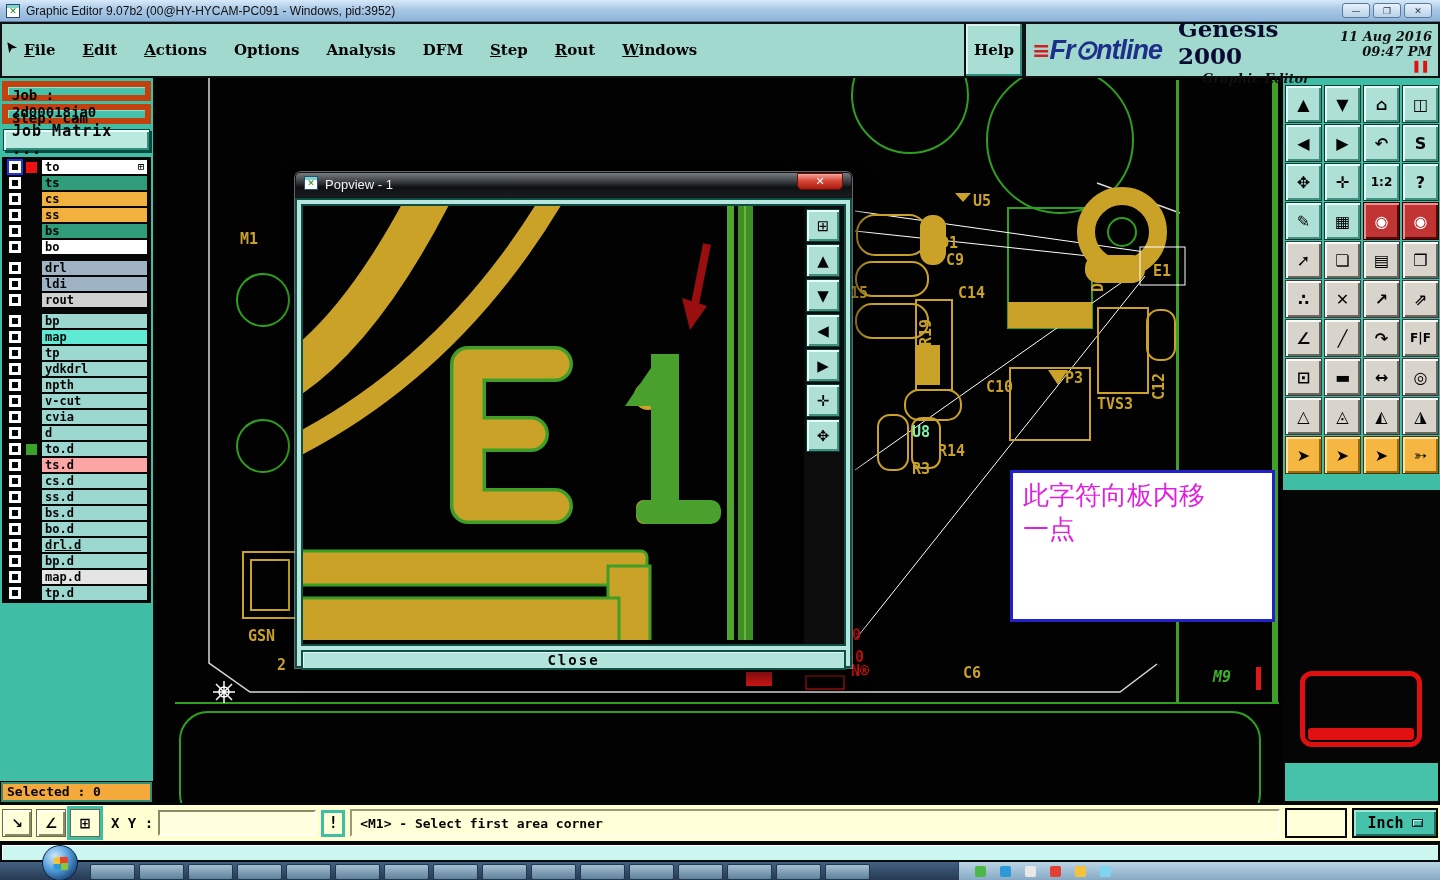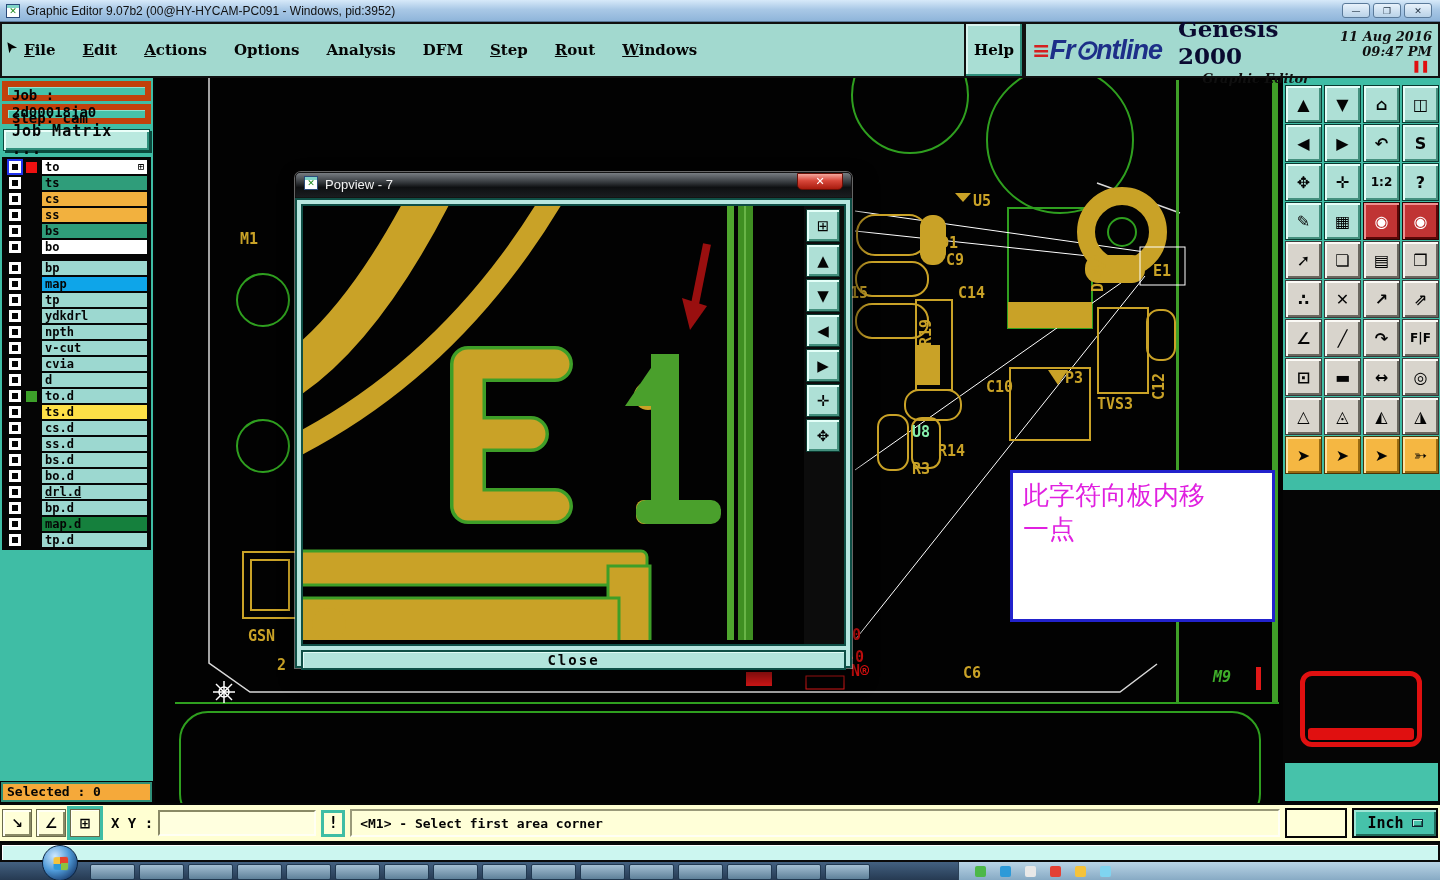--- a/index.html
+++ b/index.html
@@ -236,26 +236,43 @@
         <div class="layer-row">
           <span class="chk"></span>
           <span class="swatch" style="border: none; background: transparent;"></span>
           <div class="lname" style="background: rgb(255, 255, 255);">bo</div>
         </div>
       </div>
       <div class="layer-group">
         <div class="layer-row">
           <span class="chk"></span>
           <span class="swatch" style="border: none; background: transparent;"></span>
+          <div class="lname" style="background: rgb(159, 179, 196);">drl</div>
+        </div>
+        <div class="layer-row">
+          <span class="chk"></span>
+          <span class="swatch" style="border: none; background: transparent;"></span>
+          <div class="lname" style="background: rgb(159, 179, 196);">ldi</div>
+        </div>
+        <div class="layer-row">
+          <span class="chk"></span>
+          <span class="swatch" style="border: none; background: transparent;"></span>
+          <div class="lname" style="background: rgb(208, 208, 208);">rout</div>
+        </div>
+      </div>
+      <div class="layer-group">
+        <div class="layer-row">
+          <span class="chk"></span>
+          <span class="swatch" style="border: none; background: transparent;"></span>
           <div class="lname" style="background: rgb(156, 216, 208);">bp</div>
         </div>
         <div class="layer-row">
           <span class="chk"></span>
           <span class="swatch" style="border: none; background: transparent;"></span>
-          <div class="lname" style="background: #0ea5e9;">map</div>
+          <div class="lname" style="background: #5eead4;">map</div>
         </div>
         <div class="layer-row">
           <span class="chk"></span>
           <span class="swatch" style="border: none; background: transparent;"></span>
           <div class="lname" style="background: rgb(156, 216, 208);">tp</div>
         </div>
         <div class="layer-row">
           <span class="chk"></span>
           <span class="swatch" style="border: none; background: transparent;"></span>
           <div class="lname" style="background: rgb(156, 216, 208);">ydkdrl</div>
@@ -281,21 +298,21 @@
           <div class="lname" style="background: rgb(156, 216, 208);">d</div>
         </div>
         <div class="layer-row">
           <span class="chk"></span>
           <span class="swatch" style="background: rgb(61, 160, 42);"></span>
           <div class="lname" style="background: rgb(156, 216, 208);">to.d</div>
         </div>
         <div class="layer-row">
           <span class="chk"></span>
           <span class="swatch" style="border: none; background: transparent;"></span>
-          <div class="lname" style="background: #fde047;">ts.d</div>
+          <div class="lname" style="background: #fca5a5;">ts.d</div>
         </div>
         <div class="layer-row">
           <span class="chk"></span>
           <span class="swatch" style="border: none; background: transparent;"></span>
           <div class="lname" style="background: rgb(156, 216, 208);">cs.d</div>
         </div>
         <div class="layer-row">
           <span class="chk"></span>
           <span class="swatch" style="border: none; background: transparent;"></span>
           <div class="lname" style="background: rgb(156, 216, 208);">ss.d</div>
@@ -316,21 +333,21 @@
           <div class="lname" style="background: rgb(156, 216, 208); text-decoration: underline;">drl.d</div>
         </div>
         <div class="layer-row">
           <span class="chk"></span>
           <span class="swatch" style="border: none; background: transparent;"></span>
           <div class="lname" style="background: rgb(156, 216, 208);">bp.d</div>
         </div>
         <div class="layer-row">
           <span class="chk"></span>
           <span class="swatch" style="border: none; background: transparent;"></span>
-          <div class="lname" style="background: #15803d;">map.d</div>
+          <div class="lname" style="background: #e5e5e5;">map.d</div>
         </div>
         <div class="layer-row">
           <span class="chk"></span>
           <span class="swatch" style="border: none; background: transparent;"></span>
           <div class="lname" style="background: rgb(156, 216, 208);">tp.d</div>
         </div>
       </div>
     </div>
   <div class="sel-strip">
     <div class="sel-badge">Selected : 0</div>
@@ -428,21 +445,21 @@
     </div>
   <div class="annotation" style="left:855px;top:392px;width:265px;height:152px">
     <div>此字符向板内移</div>
     <div>一点</div>
   </div>
 </div>
 
 <div class="popview">
   <div class="pv-titlebar">
     <span class="appicon">✕</span>
-    <span class="pv-title">Popview - 7</span>
+    <span class="pv-title">Popview - 1</span>
     <div class="pv-close">✕</div>
   </div>
   <div class="pv-body">
     <div class="pv-main">
       <div class="pv-canvas">
         <svg width="500" height="434" viewBox="0 0 500 434">
           <path d="M128 -12 Q 60 120 -12 170" stroke="#c9a227" stroke-width="42" fill="none"></path>
           <path d="M252 -12 Q 150 160 -12 242" stroke="#c9a227" stroke-width="22" fill="none"></path>
           <g stroke-linecap="round" fill="none">
             <path d="M165 158 V300 M165 158 H252 M165 228 H228 M165 300 H252" stroke="#3e9e28" stroke-width="36"></path>

